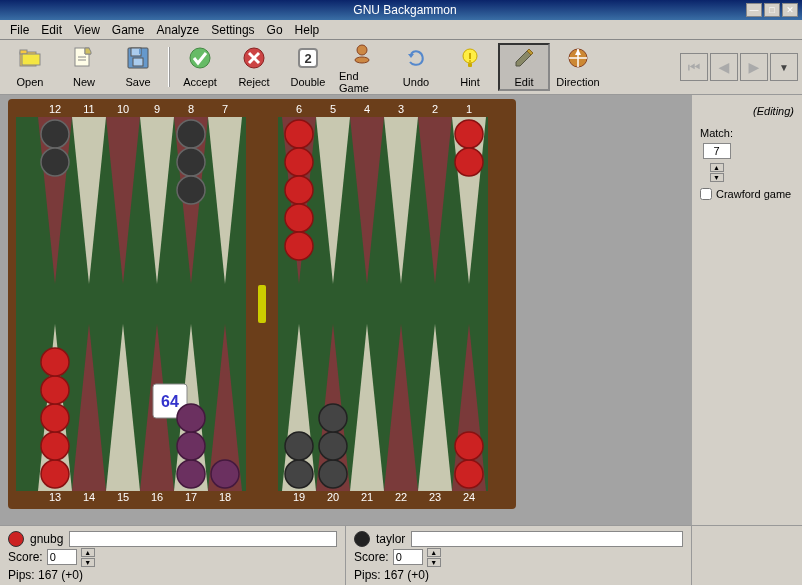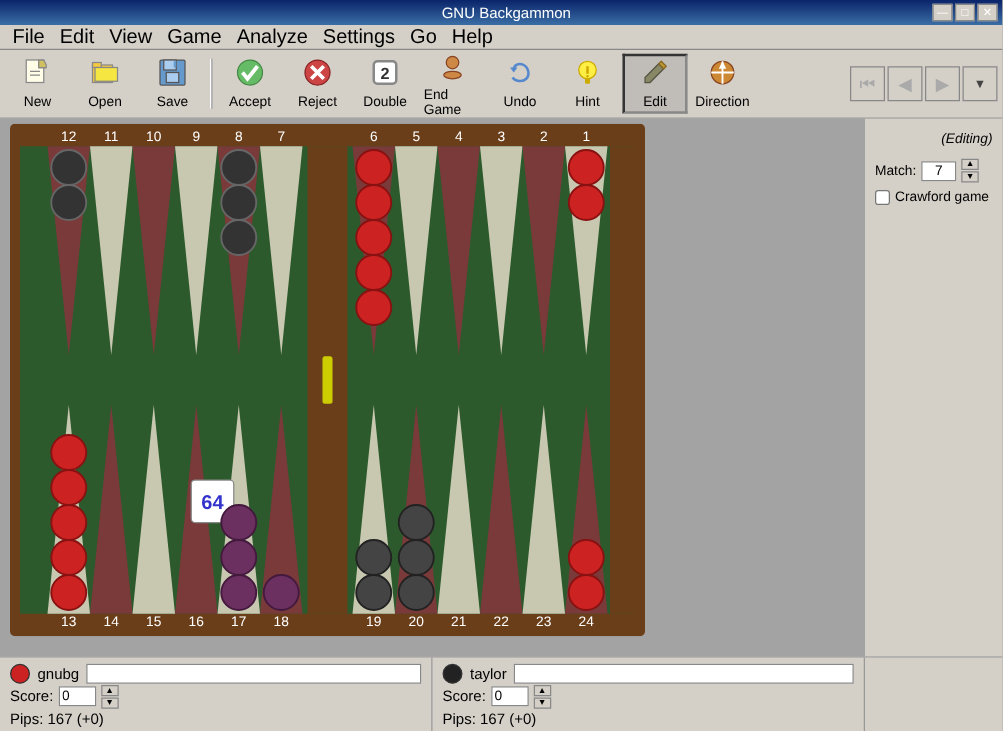--- a/index.html
+++ b/index.html
@@ -32,21 +32,21 @@
     #menubar {
       background: #d4d0c8;
       height: 20px;
       display: flex;
       align-items: center;
       padding: 0 4px;
       border-bottom: 1px solid #888;
     }
     .menu-item {
       padding: 2px 6px;
-      font-size: 16px;
+      font-size: 12px;
       cursor: pointer;
     }
     
     
     #toolbar {
       background: #d4d0c8;
       height: 55px;
       display: flex;
       align-items: center;
       padding: 2px 4px;
@@ -122,21 +122,21 @@
       display: flex;
       flex-direction: column;
       justify-content: space-around;
     }
     .player-name-row { display: flex; align-items: center; gap: 6px; }
     .player-chip {
       width: 16px; height: 16px;
       border-radius: 50%;
       border: 1px solid #333;
     }
-    .match-row { display: flex; align-items: center; gap: 4px; }
+    .match-row { display: flex; align-items: center; gap: 4px; flex-direction: column; }
     .match-input {
       width: 30px;
       height: 16px;
       background: white;
       border: 1px solid #888;
       text-align: center;
       font-size: 11px;
     }
     .crawford-row { display: flex; align-items: center; gap: 4px; }
   </style>
@@ -161,38 +161,38 @@
     <div class="menu-item">Analyze</div>
     <div class="menu-item">Settings</div>
     <div class="menu-item">Go</div>
     <div class="menu-item">Help</div>
   </div>
 
 <div id="toolbar">
   <div class="toolbar-btn">
     <div class="icon">
       <svg width="24" height="24" viewBox="0 0 24 24">
+        <rect x="2" y="6" width="16" height="14" fill="#f5c842" stroke="#888" stroke-width="1"></rect>
+        <rect x="2" y="4" width="7" height="4" fill="#f5c842" stroke="#888" stroke-width="1"></rect>
+        <rect x="4" y="8" width="18" height="11" fill="#f5e642" stroke="#888" stroke-width="1"></rect>
+      </svg>
+    </div>
+    <span>Open</span>
+  </div>
+  <div class="toolbar-btn">
+    <div class="icon">
+      <svg width="24" height="24" viewBox="0 0 24 24">
         <rect x="3" y="2" width="14" height="18" fill="#fffde7" stroke="#888" stroke-width="1"></rect>
         <polyline points="13,2 13,8 19,8" fill="#d0c060" stroke="#888" stroke-width="1"></polyline>
         <polygon points="13,2 17,2 19,6 19,8 13,8" fill="#d0c060" stroke="#888" stroke-width="1"></polygon>
         <line x1="6" y1="11" x2="14" y2="11" stroke="#888" stroke-width="1"></line>
         <line x1="6" y1="14" x2="14" y2="14" stroke="#888" stroke-width="1"></line>
       </svg>
     </div>
     <span>New</span>
-  </div>
-  <div class="toolbar-btn">
-    <div class="icon">
-      <svg width="24" height="24" viewBox="0 0 24 24">
-        <rect x="2" y="6" width="16" height="14" fill="#f5c842" stroke="#888" stroke-width="1"></rect>
-        <rect x="2" y="4" width="7" height="4" fill="#f5c842" stroke="#888" stroke-width="1"></rect>
-        <rect x="4" y="8" width="18" height="11" fill="#f5e642" stroke="#888" stroke-width="1"></rect>
-      </svg>
-    </div>
-    <span>Open</span>
   </div>
   <div class="toolbar-btn">
     <div class="icon">
       <svg width="24" height="24" viewBox="0 0 24 24">
         <rect x="2" y="2" width="20" height="20" rx="1" fill="#6699cc" stroke="#555" stroke-width="1"></rect>
         <rect x="5" y="2" width="10" height="8" fill="#aaccee" stroke="#555" stroke-width="1"></rect>
         <rect x="7" y="12" width="10" height="8" fill="#aaccee" stroke="#555" stroke-width="1"></rect>
         <rect x="13" y="3" width="2" height="5" fill="#6699cc"></rect>
       </svg>
     </div>

